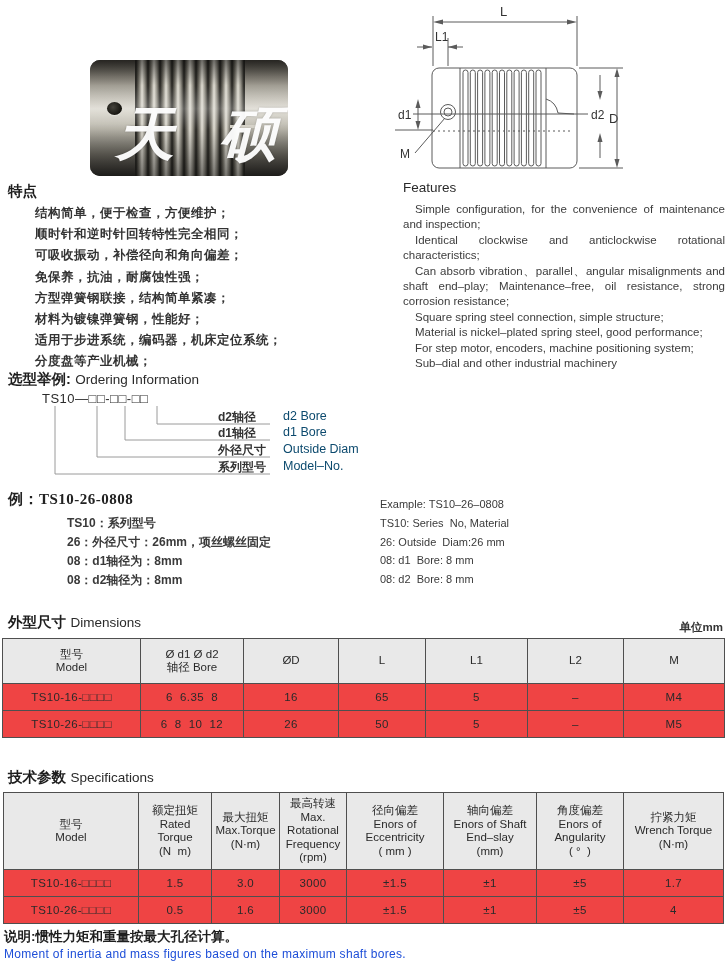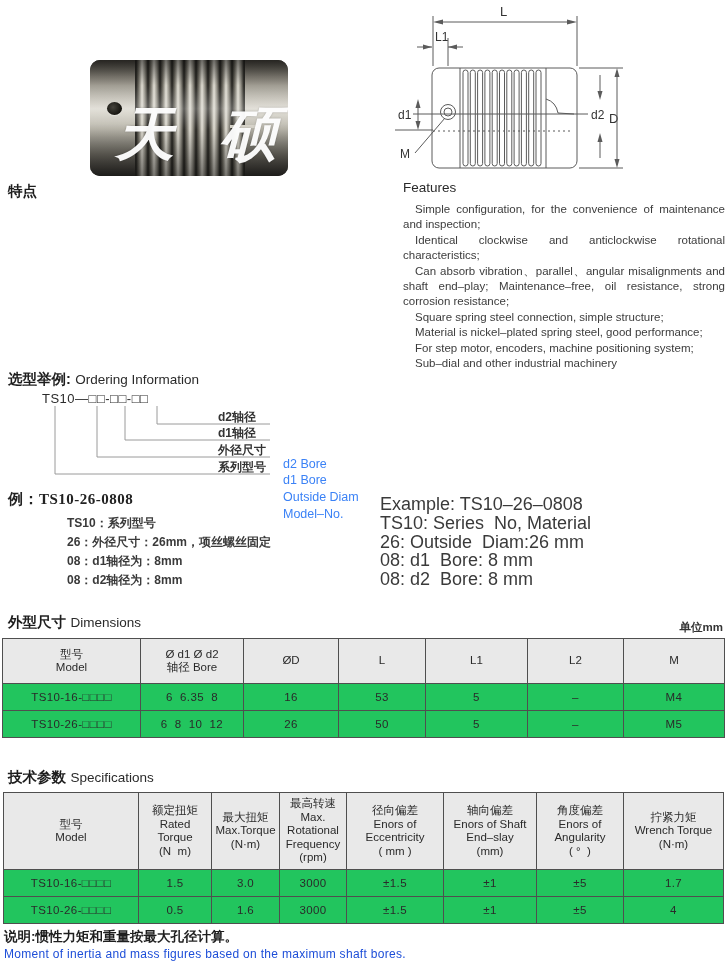--- a/index.html
+++ b/index.html
@@ -43,38 +43,38 @@
   .en-list{position:absolute;left:403px;top:202px;width:322px;}
   .en-line{font-size:11.5px;color:#3c3c3c;line-height:15.4px;text-align:justify;text-indent:12px;}
 
   
   .ordering-title{position:absolute;left:8px;top:370px;}
   .ord-formula{position:absolute;left:42px;top:391px;font-size:13px;color:#2b2b2b;letter-spacing:.5px;}
   .ord-svg{position:absolute;left:40px;top:400px;}
   .ord-svg polyline{fill:none;stroke:#9a9a9a;stroke-width:1;}
   .ord-row{position:absolute;left:0;width:726px;height:16px;}
   .ord-cn{position:absolute;left:218px;font-size:12px;font-weight:600;color:#333;}
-  .ord-en{position:absolute;left:283px;font-size:12.5px;color:#3b82f6;margin-top:48px;}
+  .ord-en{position:absolute;left:283px;font-size:12.5px;color:#0c4a6e;}
 
   
   .example-cn-title{position:absolute;left:8px;top:490px;font-size:15px;font-weight:700;color:#222;letter-spacing:.5px;font-family:Liberation Serif, serif;}
   .example-cn-lines{position:absolute;left:35px;top:514px;}
   .example-cn-lines div{font-size:12px;font-weight:600;color:#3a3a3a;line-height:19px;margin-left:32px;}
   .example-en-lines{position:absolute;left:380px;top:495px;}
-  .example-en-lines div{font-size:18px;color:#3a3a3a;line-height:18.8px;}
+  .example-en-lines div{font-size:11px;color:#3a3a3a;line-height:18.8px;}
 
   
   .dims-title{position:absolute;left:8px;top:613px;}
   .unit-label{position:absolute;right:3px;top:620px;font-size:11.5px;font-weight:600;color:#333;}
   .specs-title{position:absolute;left:8px;top:768px;}
   table.sheet{border-collapse:collapse;table-layout:fixed;position:absolute;}
   table.sheet th,table.sheet td{border:1px solid #4f4f4f;text-align:center;vertical-align:middle;
       font-size:11.5px;color:#2a2a2a;padding:0;}
   table.sheet th{background:#e9e9e9;white-space:pre-line;line-height:13.5px;font-weight:400;}
-  table.sheet td{background:#22c55e;white-space:pre-line;}
+  table.sheet td{background:#ef4444;white-space:pre-line;}
   .dims-table{left:2px;top:638px;width:722px;}
   .dims-table th{height:45px;}
   .dims-table td{height:27px;letter-spacing:.4px;}
   .specs-table{left:3px;top:792px;width:720px;}
   .specs-table th{height:77px;}
   .specs-table td{height:27px;letter-spacing:.4px;}
 
   
   .note-cn{position:absolute;left:4px;top:928px;font-size:13.5px;font-weight:700;color:#1e1e1e;}
   .note-en{position:absolute;left:4px;top:947px;font-size:12px;color:#1d4ed8;letter-spacing:.3px;}
@@ -151,20 +151,30 @@
     <polygon points="222,68 219.5,77 224.5,77"></polygon>
     <polygon points="222,168 219.5,159 224.5,159"></polygon>
 
     <text x="5" y="158" font-size="12">M</text>
     <line x1="20" y1="153" x2="50" y2="118"></line>
     <circle cx="53" cy="112" r="7.5"></circle>
     <circle cx="53" cy="112" r="4"></circle>
   </svg>
 
   <div class="cn-features-title sec-title-cn">特点</div>
+  <div class="cn-list">
+      <div class="cn-line">结构简单，便于检查，方便维护；</div>
+      <div class="cn-line">顺时针和逆时针回转特性完全相同；</div>
+      <div class="cn-line">可吸收振动，补偿径向和角向偏差；</div>
+      <div class="cn-line">免保养，抗油，耐腐蚀性强；</div>
+      <div class="cn-line">方型弹簧钢联接，结构简单紧凑；</div>
+      <div class="cn-line">材料为镀镍弹簧钢，性能好；</div>
+      <div class="cn-line">适用于步进系统，编码器，机床定位系统；</div>
+      <div class="cn-line">分度盘等产业机械；</div>
+    </div>
 
   <div class="en-features-title sec-title-en">Features</div>
   <div class="en-list">
       <div class="en-line">Simple configuration, for the convenience of maintenance and inspection;</div>
       <div class="en-line">Identical clockwise and anticlockwise rotational characteristics;</div>
       <div class="en-line">Can absorb vibration、parallel、angular misalignments and shaft end–play; Maintenance–free, oil resistance, strong corrosion resistance;</div>
       <div class="en-line">Square spring steel connection, simple structure;</div>
       <div class="en-line">Material is nickel–plated spring steel, good performance;</div>
       <div class="en-line">For step motor, encoders, machine positioning system;</div>
       <div class="en-line">Sub–dial and other industrial machinery</div>
@@ -239,21 +249,21 @@
         <th>L1</th>
         <th>L2</th>
         <th>M</th>
       </tr>
     </thead>
     <tbody>
         <tr>
           <td>TS10-16-□□□□</td>
           <td>6&nbsp;&nbsp;6.35&nbsp;&nbsp;8</td>
           <td>16</td>
-          <td>53</td>
+          <td>65</td>
           <td>5</td>
           <td>–</td>
           <td>M4</td>
         </tr>
         <tr>
           <td>TS10-26-□□□□</td>
           <td>6&nbsp;&nbsp;8&nbsp;&nbsp;10&nbsp;&nbsp;12</td>
           <td>26</td>
           <td>50</td>
           <td>5</td>

